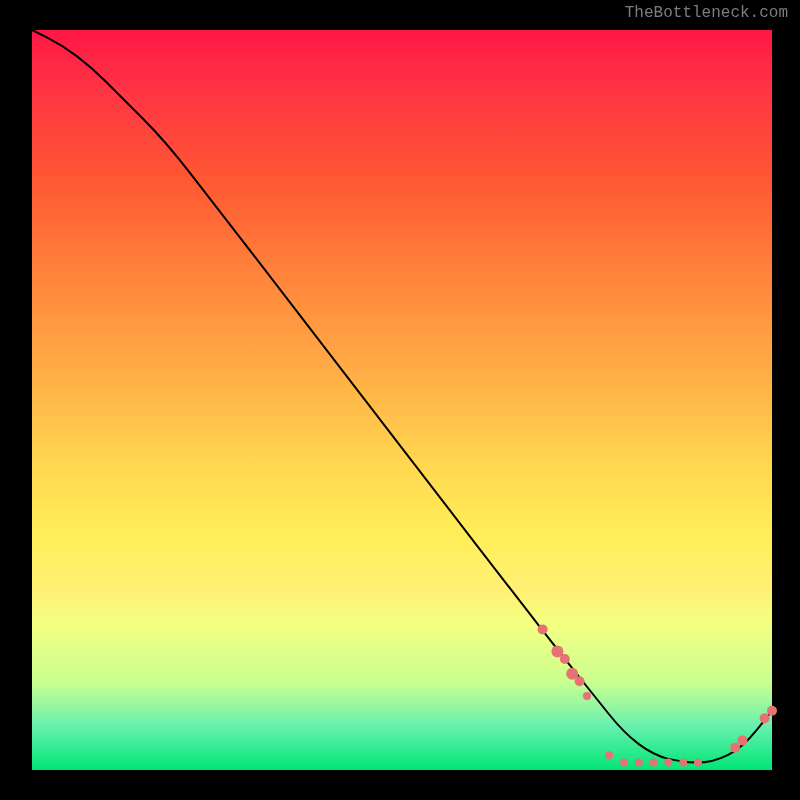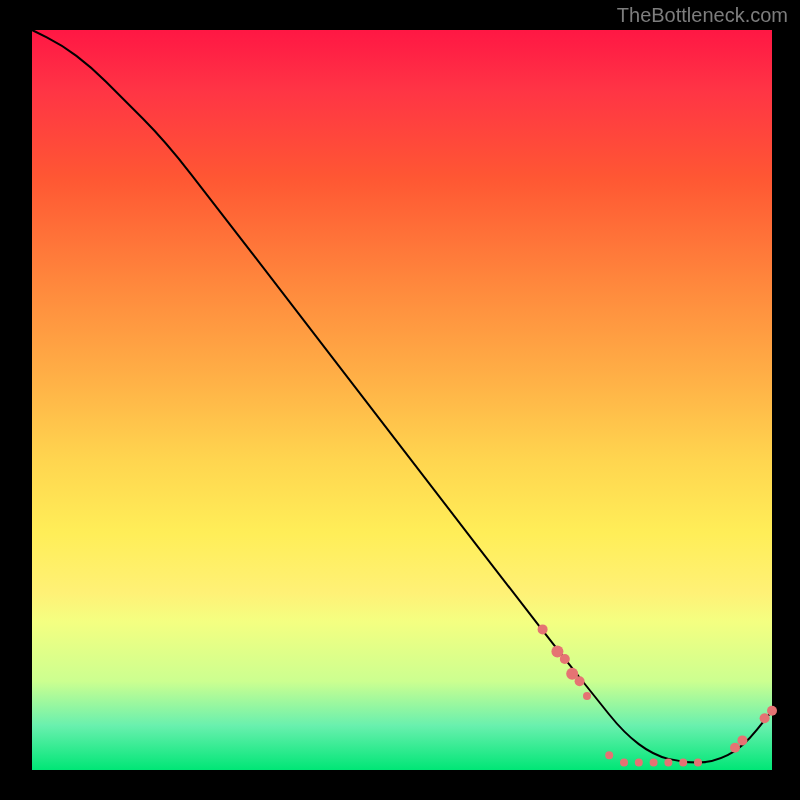--- a/index.html
+++ b/index.html
@@ -9,22 +9,23 @@
     background: #000;
     position: relative;
     font-family: Arial, sans-serif;
     overflow: hidden;
   }
   .attribution {
     position: absolute;
     top: 4px;
     right: 12px;
     color: #7d7d7d;
-    font-size: 20px;
+    font-size: 16px;
     z-index: 10;
+    font-family: Liberation Mono, monospace;
   }
   .plot-area {
     position: absolute;
     left: 32px;
     top: 30px;
     width: 740px;
     height: 740px;
     background: linear-gradient(to bottom,
       #ff1744 0%,
       #ff3445 8%,

